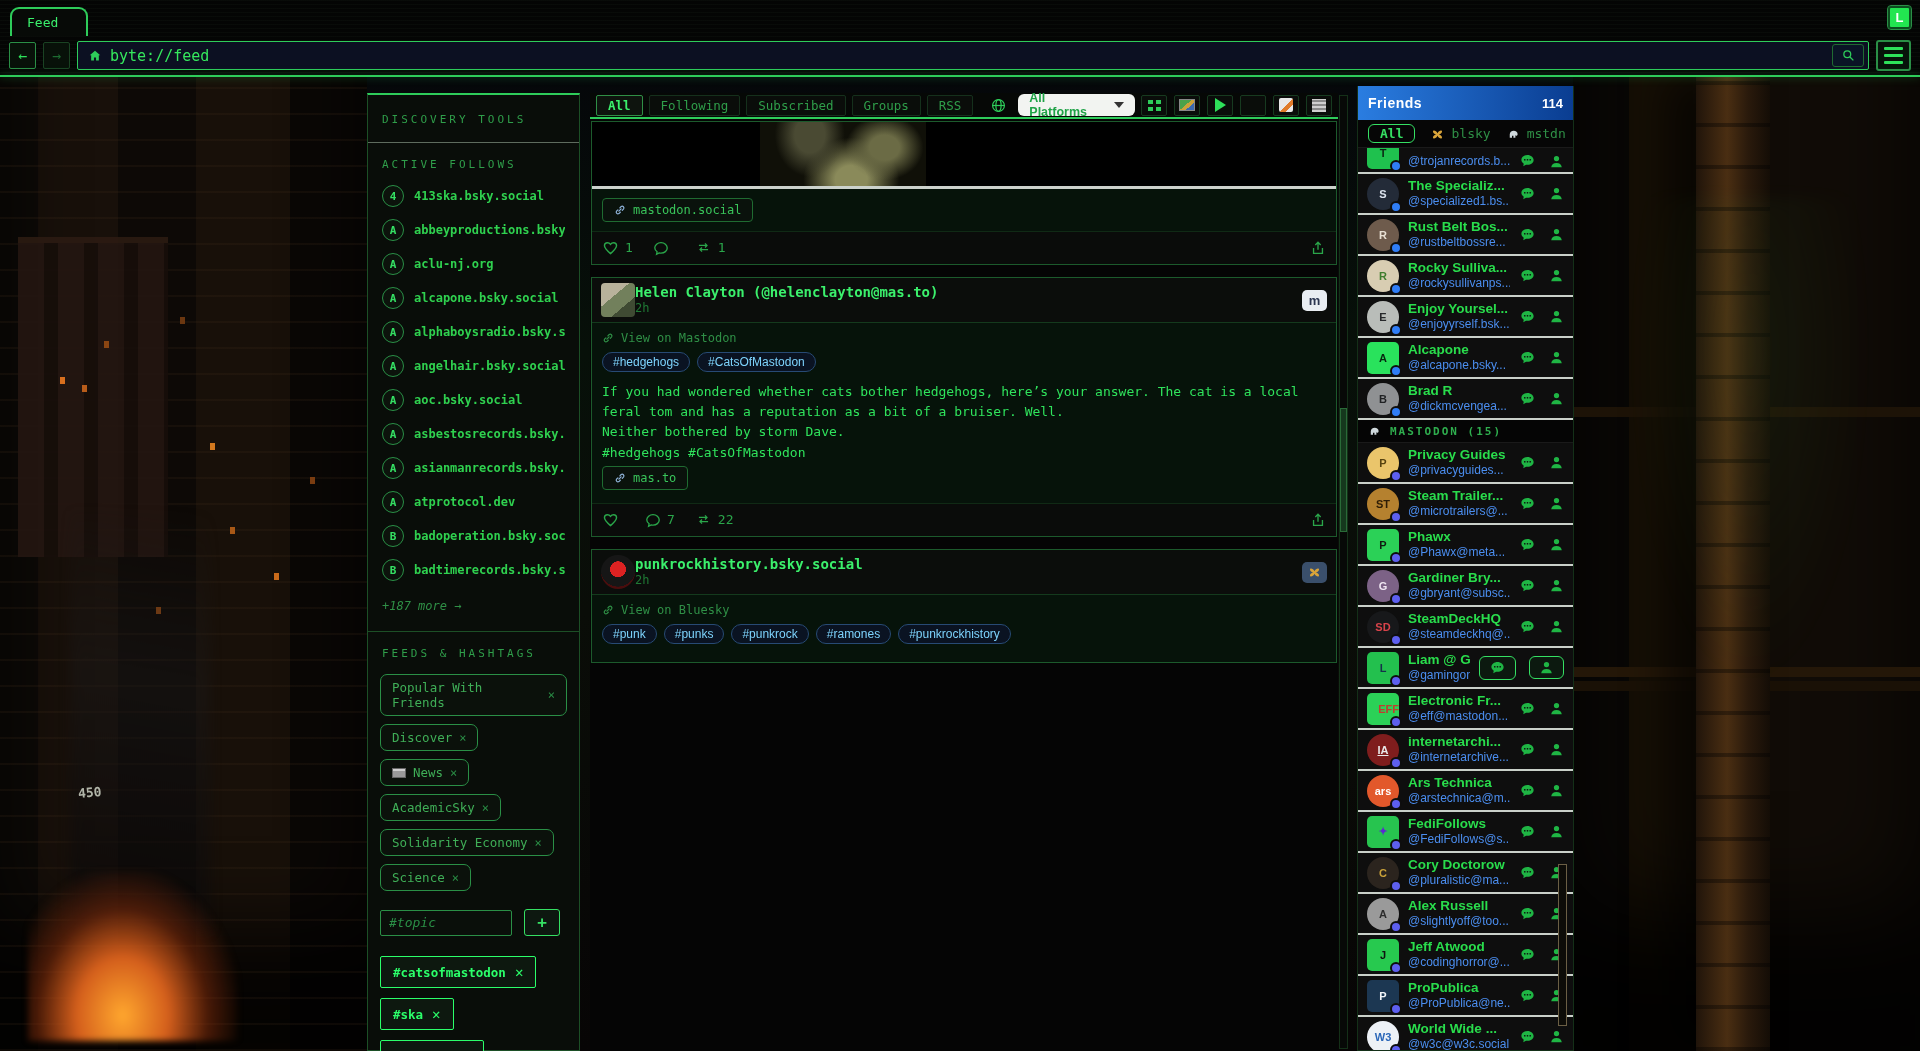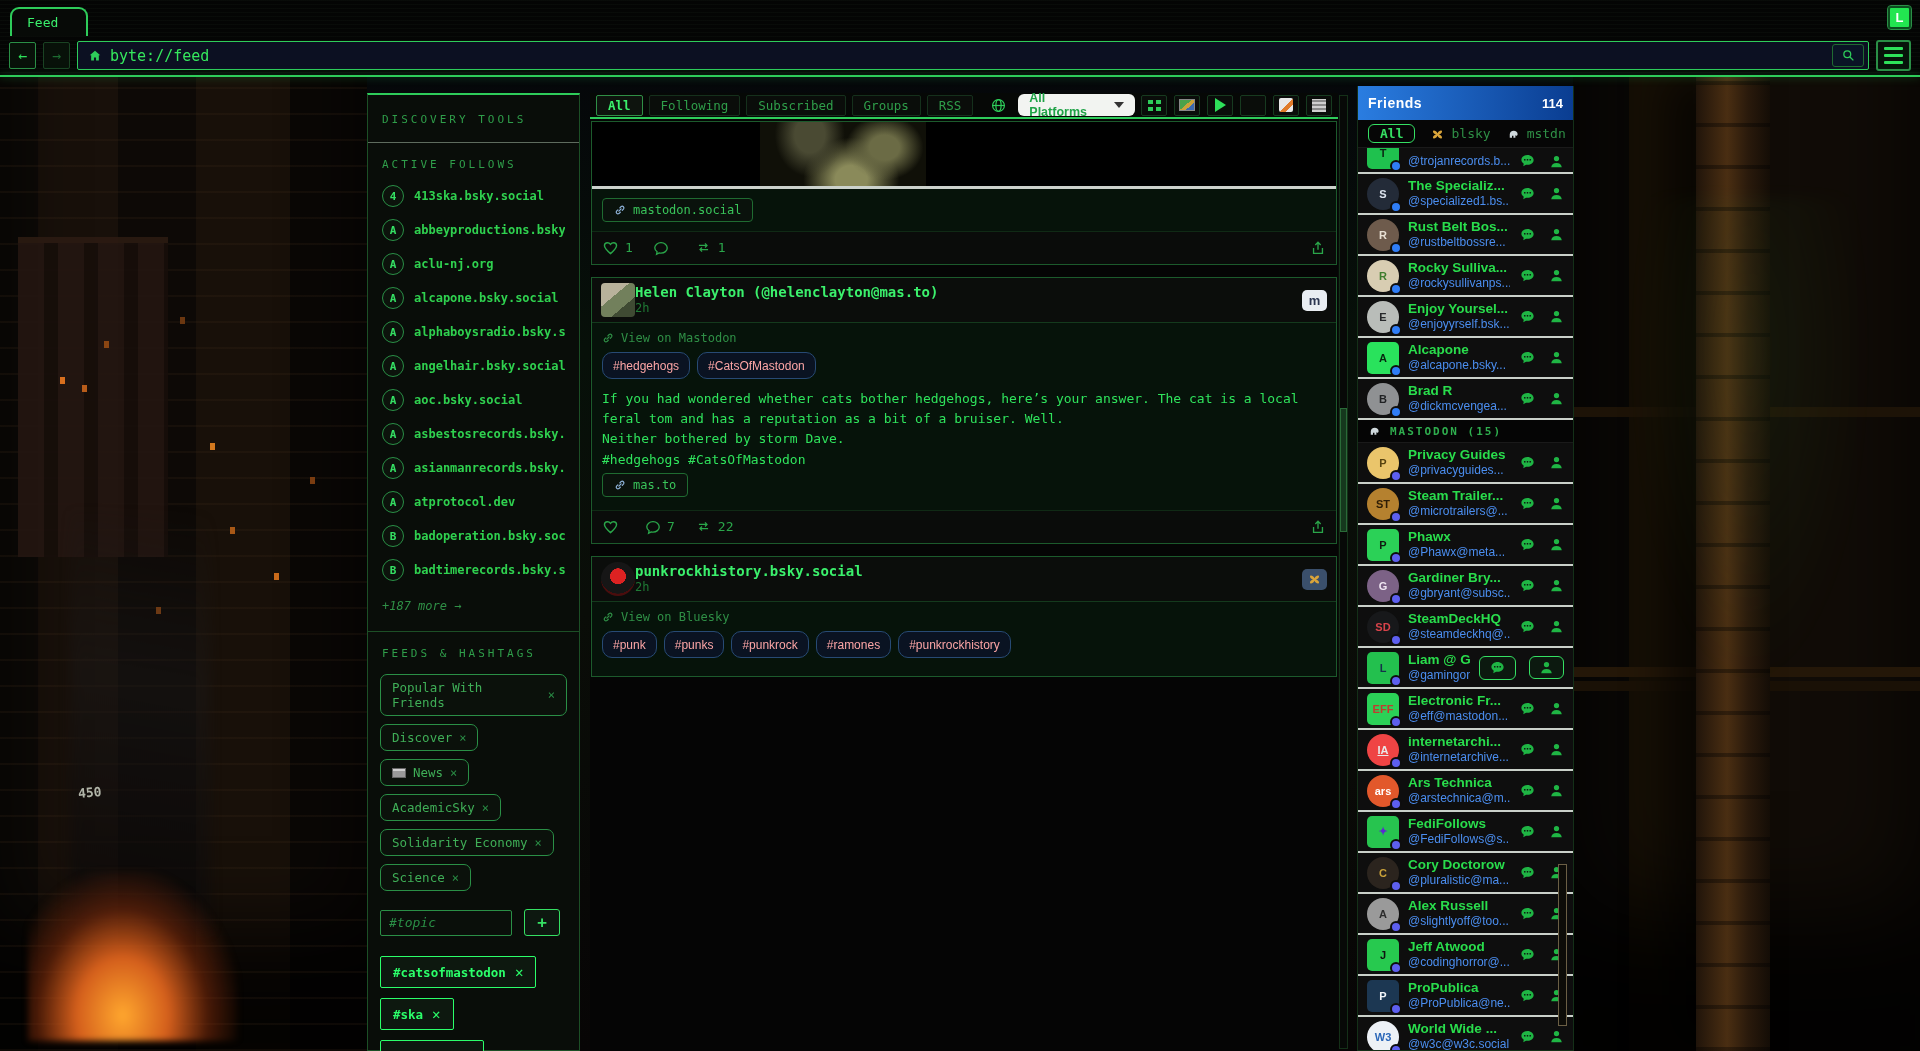--- a/index.html
+++ b/index.html
@@ -113,21 +113,21 @@
   .av-punk{border-radius:50%;background:radial-gradient(circle at 50% 42%,#d22 0 30%,#161616 31% 66%,#4a0d0d 67%)}
   .pmeta{display:flex;flex-direction:column;line-height:1.25}
   .pname{font-size:14px;font-weight:bold;color:#3bf06c}
   .ptime{font-size:12px;color:#1f7a35}
   .pbadge{margin-left:auto;width:25px;height:21px;border-radius:5px;display:flex;align-items:center;justify-content:center}
   .badge-masto{background:#e9edf2;color:#2b3550;font:bold 13px "Liberation Sans",sans-serif}
   .badge-bsky{background:#3a4f6b;color:#d9a43a}
   .post-body{padding:6px 10px 8px}
   .viewlink{display:flex;align-items:center;gap:7px;color:#2f8f46;font-size:12px;margin:2px 0 7px}
   .tagrow{display:flex;flex-wrap:wrap;gap:7px;margin-bottom:10px}
-  .tag{height:27px;padding:0 10px;border-radius:10px;background:#0a1322;border:1px solid #274a74;color:#fca5a5;
+  .tag{height:20px;padding:0 10px;border-radius:10px;background:#0a1322;border:1px solid #274a74;color:#7dd3fc;
       font:12px "Liberation Sans",sans-serif;display:inline-flex;align-items:center}
   .ptext .line{font-size:13px;line-height:1.5;color:#2fe35c;margin:1px 0}
   .srcchip{display:inline-flex;align-items:center;gap:7px;height:24px;padding:0 11px;border:1px solid #1f6b31;border-radius:4px;
       background:#0a120c;color:#39c45a;font-size:12px;margin:3px 0 5px}
   .srcchip .lnk{color:#8fb3d9;display:flex}
   .actions{display:flex;align-items:center;gap:20px;padding:7px 10px 8px;border-top:1px solid #102a15;background:#0a0c0a}
   .act{display:flex;align-items:center;gap:6px;color:#2aa64a;font-size:13px}
   .act svg{stroke:#2aa64a}
   .share{margin-left:auto}
 
@@ -930,21 +930,21 @@
               </span>
               <span class="f-ic">
                 <svg width="15" height="15" viewBox="0 0 17 17" fill="#1fb544">
                   <path d="M8.5 8.2a3 3 0 1 0 0-6 3 3 0 0 0 0 6zM2.5 15c.3-3 2.8-4.8 6-4.8s5.7 1.8 6 4.8h-12z"></path>
                 </svg>
               </span>
             </span>
           </div>
 
           <div class="f-row sq">
-            <span class="f-av" style="background: rgb(43, 209, 87); color: rgb(194, 59, 47);">
+            <span class="f-av" style="background: rgb(43, 209, 87); color: rgb(194, 59, 47); justify-content: flex-end;">
               <span>EFF</span>
               <i class="f-dot" style="background: rgb(93, 95, 239);"></i>
             </span>
             <span class="f-txt">
               <div class="f-name">Electronic Fr...</div>
               <div class="f-handle">@eff@mastodon...</div>
             </span>
             <span class="f-act">
               <span class="f-ic">
                 <svg width="17" height="16" viewBox="0 0 17 17" fill="#1fb544">
@@ -956,21 +956,21 @@
               </span>
               <span class="f-ic">
                 <svg width="15" height="15" viewBox="0 0 17 17" fill="#1fb544">
                   <path d="M8.5 8.2a3 3 0 1 0 0-6 3 3 0 0 0 0 6zM2.5 15c.3-3 2.8-4.8 6-4.8s5.7 1.8 6 4.8h-12z"></path>
                 </svg>
               </span>
             </span>
           </div>
 
           <div class="f-row">
-            <span class="f-av" style="background: #ef4444; color: rgb(233, 233, 233); text-decoration: underline;">
+            <span class="f-av" style="background: #7f1d1d; color: rgb(233, 233, 233); text-decoration: underline;">
               <span>IA</span>
               <i class="f-dot" style="background: rgb(93, 95, 239);"></i>
             </span>
             <span class="f-txt">
               <div class="f-name">internetarchi...</div>
               <div class="f-handle">@internetarchive...</div>
             </span>
             <span class="f-act">
               <span class="f-ic">
                 <svg width="17" height="16" viewBox="0 0 17 17" fill="#1fb544">

